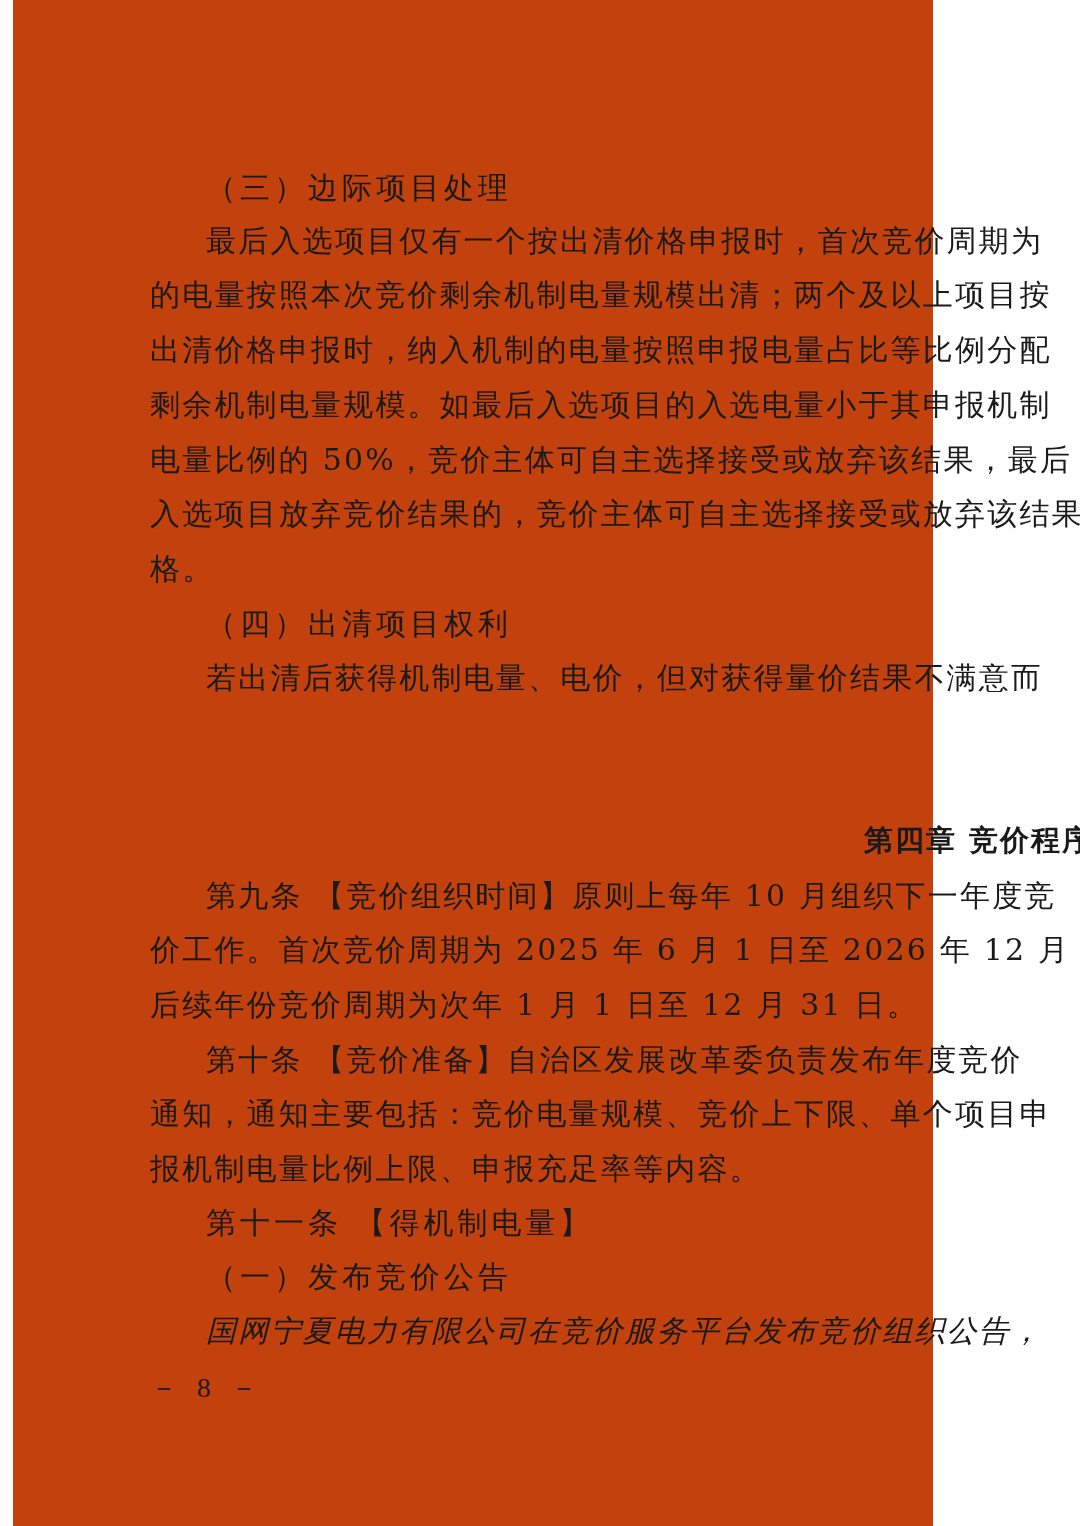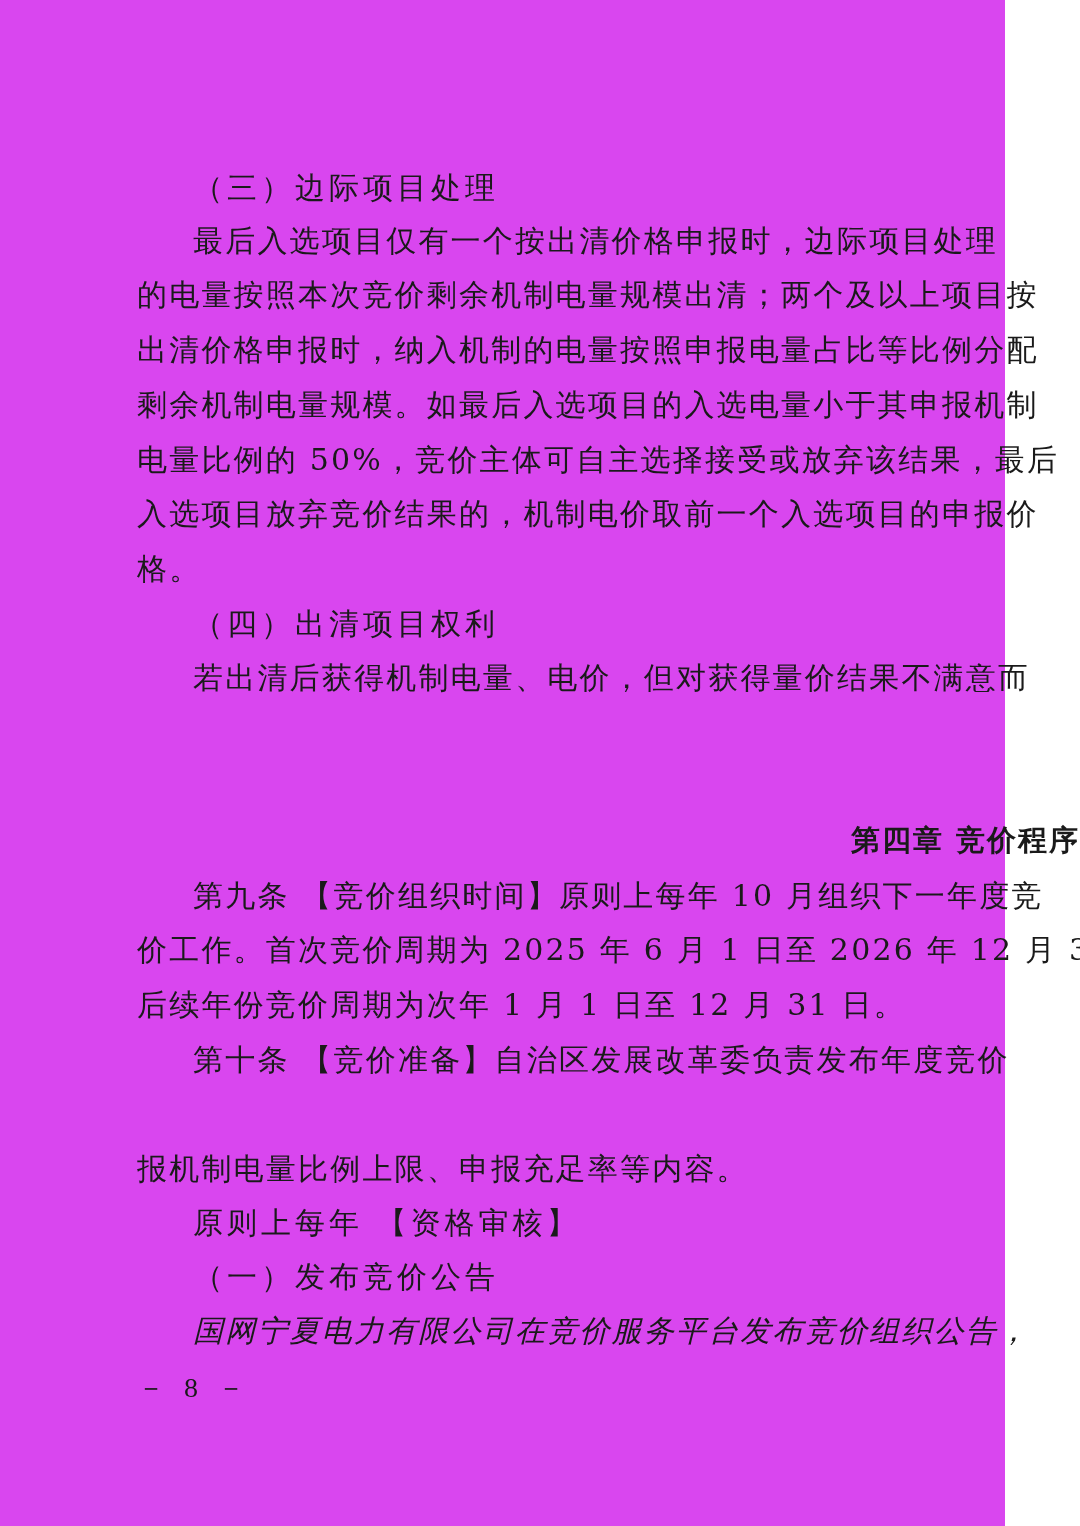--- a/index.html
+++ b/index.html
@@ -10,25 +10,25 @@
     body {
       width: 1080px;
       height: 1526px;
       position: relative;
       overflow: hidden;
       color: #1a1a1a;
       font-family: "DejaVu Serif", "Liberation Serif", serif;
     }
     .page {
       position: absolute;
-      left: 0;
+      left: 13px;
       top: 0;
-      width: 1005px;
+      width: 920px;
       height: 1526px;
-      background: #d946ef;
+      background: #c2410c;
     }
     .line {
       position: absolute;
       left: 137px;
       width: 800px;
       font-size: 30px;
       line-height: 40px;
       height: 40px;
       white-space: nowrap;
       letter-spacing: 2.2px;
@@ -60,42 +60,43 @@
       font-family: "Liberation Serif", serif;
     }
   </style>
 </head>
 <body>
 
 <div class="page">
 
   <div class="line heading-sub" style="top:168px;">（三）边际项目处理</div>
 
-  <div class="line indent" style="top:221px;">最后入选项目仅有一个按出清价格申报时，边际项目处理</div>
+  <div class="line indent" style="top:221px;">最后入选项目仅有一个按出清价格申报时，首次竞价周期为</div>
   <div class="line" style="top:275px;">的电量按照本次竞价剩余机制电量规模出清；两个及以上项目按</div>
   <div class="line" style="top:330px;">出清价格申报时，纳入机制的电量按照申报电量占比等比例分配</div>
   <div class="line" style="top:385px;">剩余机制电量规模。如最后入选项目的入选电量小于其申报机制</div>
   <div class="line" style="top:440px;">电量比例的 50%，竞价主体可自主选择接受或放弃该结果，最后</div>
-  <div class="line" style="top:494px;">入选项目放弃竞价结果的，机制电价取前一个入选项目的申报价</div>
+  <div class="line" style="top:494px;">入选项目放弃竞价结果的，竞价主体可自主选择接受或放弃该结果</div>
   <div class="line last" style="top:549px;">格。</div>
 
   <div class="line heading-sub" style="top:604px;">（四）出清项目权利</div>
 
   <div class="line indent" style="top:658px;">若出清后获得机制电量、电价，但对获得量价结果不满意而</div>
 
   <div class="chapter" style="top:820px;text-align:right;">第四章  竞价程序</div>
 
   <div class="line indent" style="top:876px;">第九条 【竞价组织时间】原则上每年 10 月组织下一年度竞</div>
   <div class="line" style="top:930px;">价工作。首次竞价周期为 2025 年 6 月 1 日至 2026 年 12 月 31 日，</div>
   <div class="line last" style="top:985px;">后续年份竞价周期为次年 1 月 1 日至 12 月 31 日。</div>
 
   <div class="line indent" style="top:1040px;">第十条 【竞价准备】自治区发展改革委负责发布年度竞价</div>
+  <div class="line" style="top:1094px;">通知，通知主要包括：竞价电量规模、竞价上下限、单个项目申</div>
   <div class="line last" style="top:1149px;">报机制电量比例上限、申报充足率等内容。</div>
 
-  <div class="line heading-sub" style="top:1203px;">原则上每年 【资格审核】</div>
+  <div class="line heading-sub" style="top:1203px;">第十一条 【得机制电量】</div>
 
   <div class="line heading-sub" style="top:1257px;">（一）发布竞价公告</div>
 
   <div class="line indent" style="top:1311px;font-style:italic;">国网宁夏电力有限公司在竞价服务平台发布竞价组织公告，</div>
 
   <div class="page-num">－ 8 －</div>
 
 </div>
 
 </body></html>

